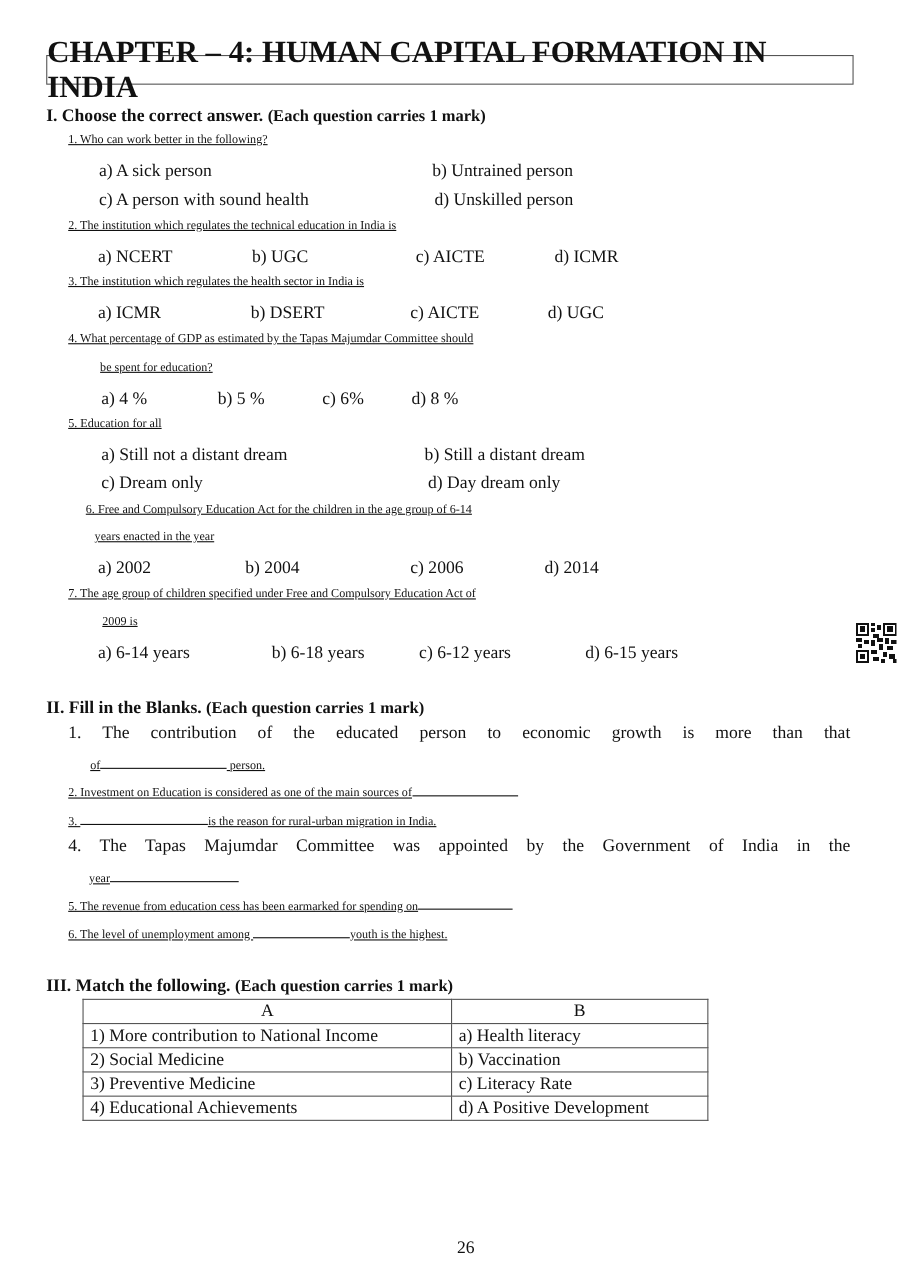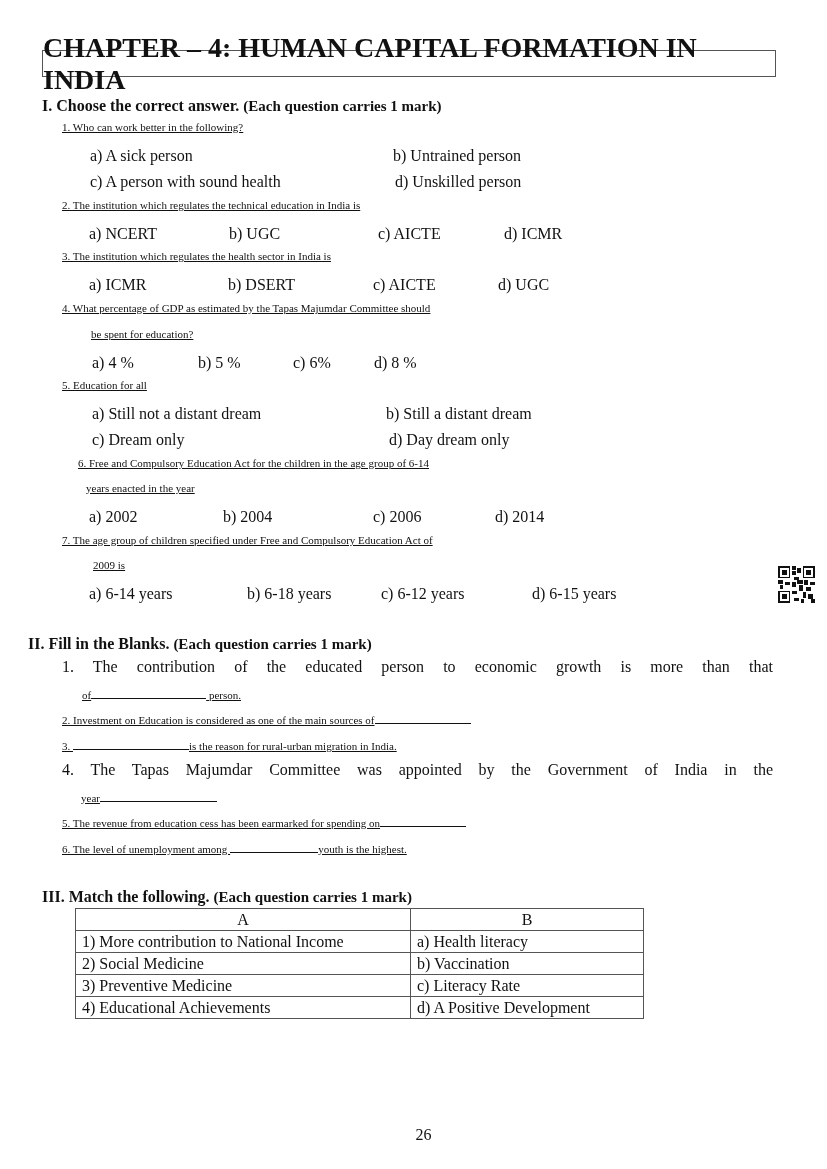--- a/index.html
+++ b/index.html
@@ -119,21 +119,21 @@
     <rect x="16" y="12" width="3" height="2"></rect>
       <rect x="8" y="14" width="3" height="2"></rect>
       <rect x="14" y="15" width="2" height="3"></rect>
     <rect x="17" y="16" width="3" height="3"></rect>
       <rect x="9" y="18" width="3" height="2"></rect>
       <rect x="13" y="19" width="2" height="2"></rect>
     <rect x="19" y="19" width="2" height="2"></rect>
   </g>
 </svg>
 
-<div class="abs sec" style="left:28px; top:635px;">
+<div class="abs sec" style="left:42px; top:635px;">
   <span>II. Fill in the Blanks.</span>
   <span class="note">(Each question carries 1 mark)</span>
 </div>
 
 <div class="justify" style="left:62px; top:658px; width:711px;">1. The contribution of the educated person to economic growth is more than that</div>
 <div class="abs q" style="left:82px; top:684px;">
   <span>of</span><span class="blank" style="width:115px;"></span><span> person.</span>
 </div>
 
 <div class="abs q" style="left:62px; top:709px;">

